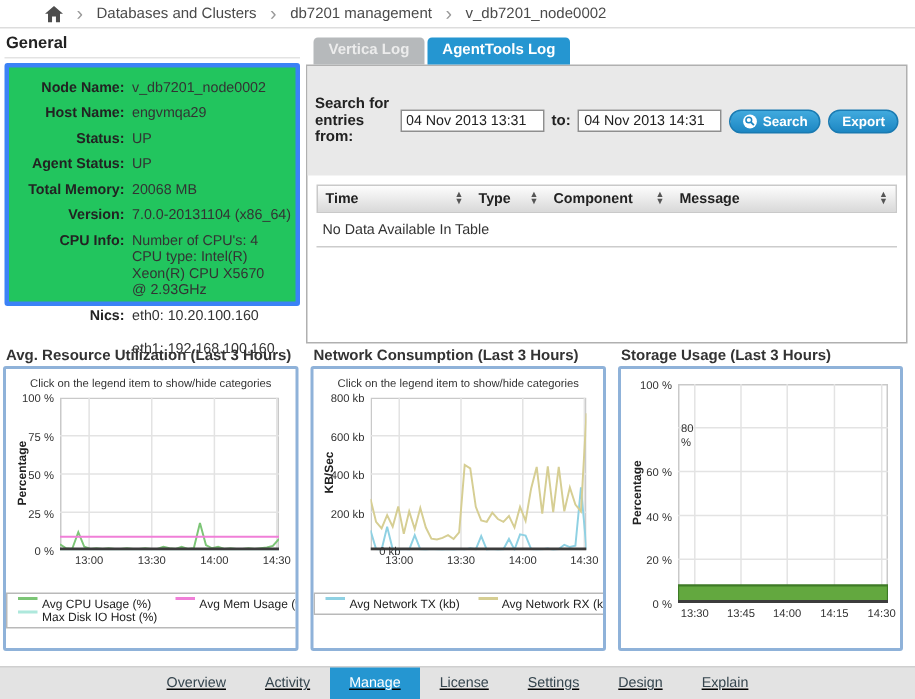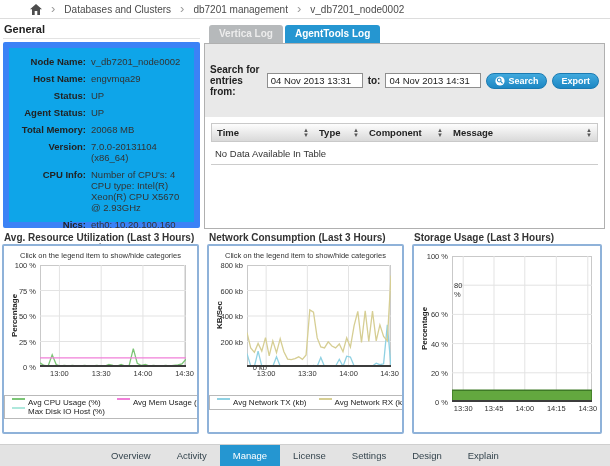--- a/index.html
+++ b/index.html
@@ -10,21 +10,21 @@
   
   .crumbbar { position:absolute; top:0; left:0; right:0; height:19px; display:flex; align-items:center;
     gap:9px; padding-left:30px; font-size:10px; color:#4a4a4a; background:#fff; border-bottom:1px solid #ddd; }
   .crumb { cursor:pointer; }
   .chev { color:#9a9a9a; font-size:13px; line-height:10px; }
   .home-ic { display:inline-flex; cursor:pointer; }
 
   
   .general { position:absolute; left:3px; top:22px; width:197px; }
   .general .panel-title { font-size:11px; font-weight:bold; color:#222; padding:1px 0 3px 1px; border-bottom:1px solid #e3e3e3; }
-  .general-box { margin-top:3px; border:6px solid #3b82f6; border-radius:2px; height:186px; padding:8px 3px 0 0; font-size:9.5px; background:#0ea5e9; }
+  .general-box { margin-top:3px; border:3px solid #3b82f6; border-radius:2px; height:162px; padding:8px 3px 0 0; font-size:9.5px; background:#22c55e; }
   .g-row { display:flex; margin-bottom:6px; }
   .g-label { flex:0 0 82px; text-align:right; font-weight:bold; color:#222; padding-right:5px; }
   .g-value { color:#333; white-space:pre-line; flex:1; }
 
   
   .logpanel { position:absolute; left:204px; top:25px; width:401px; }
   .tabs { display:flex; gap:2px; margin-left:5px; }
   .tab { font-size:10px; font-weight:bold; color:#ececec; background:#b6b9bb; padding:3px 10px 4px; border-radius:3px 3px 0 0; cursor:pointer; }
   .tab.active { background:#2596d1; color:#fff; }
   .logbox { border:1px solid #b0b0b0; height:186px; background:#fff; }
@@ -53,21 +53,21 @@
   .ylab { position:absolute; transform:rotate(-90deg); transform-origin:left top; font-size:8px; font-weight:bold; color:#222; white-space:nowrap; }
   .ytick { position:absolute; font-size:7.5px; color:#333; text-align:right; }
   .xtick { position:absolute; font-size:7.5px; color:#333; text-align:center; width:30px; }
   .legendbox { display:grid; grid-template-columns:auto auto; column-gap:12px; border:1px solid #b9b9b9;
     margin:4px auto 0; padding:2px 7px; font-size:8px; color:#222; width:max-content; }
   .leg-item { display:flex; gap:3px; cursor:pointer; }
   .leg-swatch { width:13px; height:2px; display:inline-block; }
 
   
   .footer { position:absolute; left:0; right:0; bottom:0; height:22px; background:#e3e3e3; border-top:1px solid #cfcfcf;
-    display:flex; align-items:stretch; justify-content:center; }
+    display:flex; align-items:stretch; justify-content:center;text-decoration:underline; }
   .ftab { font-size:9.5px; color:#35454e; display:flex; align-items:center; padding:0 13px; cursor:pointer; }
   .ftab.active { background:#2596d1; color:#fff; }
 </style>
 </head>
 <body>
 
 <div class="app">
 
   <div class="crumbbar">
     <span class="home-ic">

